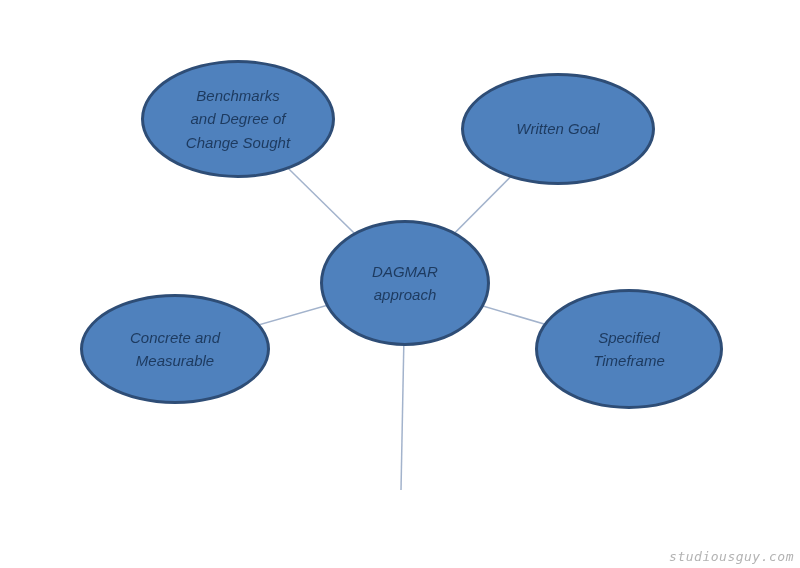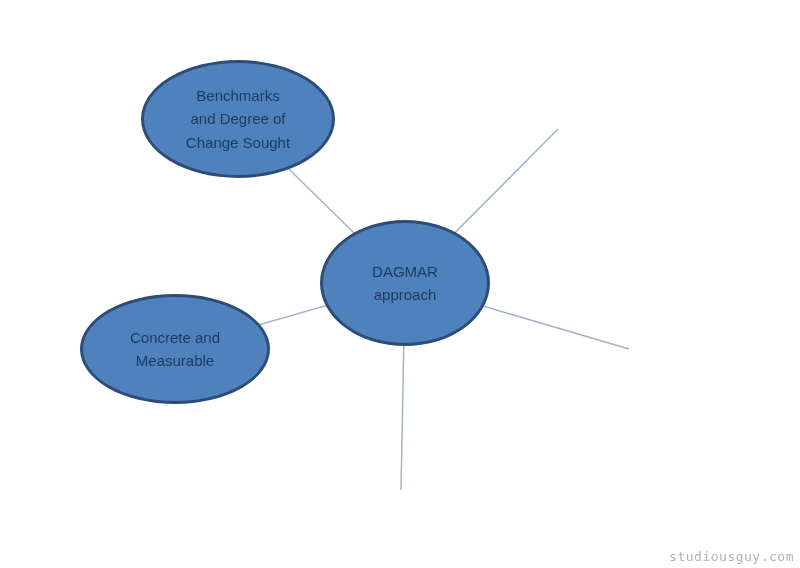--- a/index.html
+++ b/index.html
@@ -15,20 +15,21 @@
     width: 800px;
     height: 568px;
     background: var(--bg);
     font-family: "Liberation Sans", sans-serif;
     overflow: hidden;
   }
   .canvas {
     position: relative;
     width: 800px;
     height: 568px;
+    font-style: italic;
   }
   .connectors {
     position: absolute;
     left: 0; top: 0;
     width: 800px; height: 568px;
   }
   .connectors line {
     stroke: var(--connector);
     stroke-width: 1.5;
   }
@@ -75,28 +76,35 @@
     <line x1="405" y1="283" x2="629" y2="349"></line>
     <line x1="405" y1="283" x2="401" y2="490"></line>
   </svg>
 
   <div class="node node-benchmarks">
     <span>Benchmarks
 and Degree of
 Change Sought</span>
   </div>
 
+  <div class="node node-written-goal">
+    <span>Written Goal</span>
+  </div>
 
   <div class="node node-center">
     <span>DAGMAR
 approach</span>
   </div>
 
   <div class="node node-concrete">
     <span>Concrete and
 Measurable</span>
   </div>
 
+  <div class="node node-specified">
+    <span>Specified
+Timeframe</span>
+  </div>
 
 
   <div class="watermark">studiousguy.com</div>
 
 </div>
 
 </body></html>

